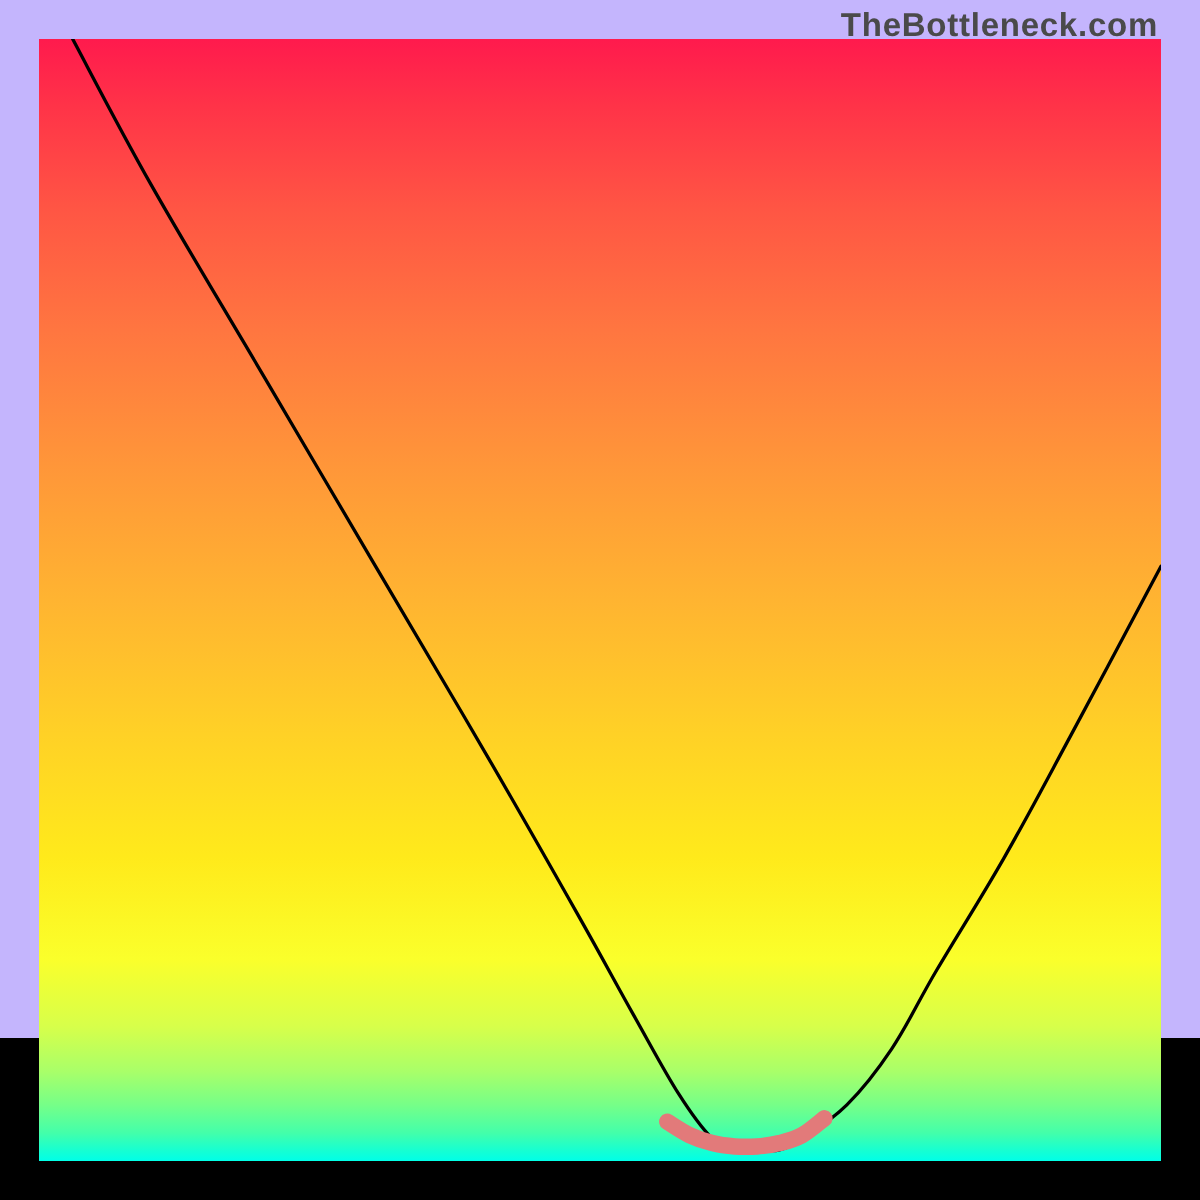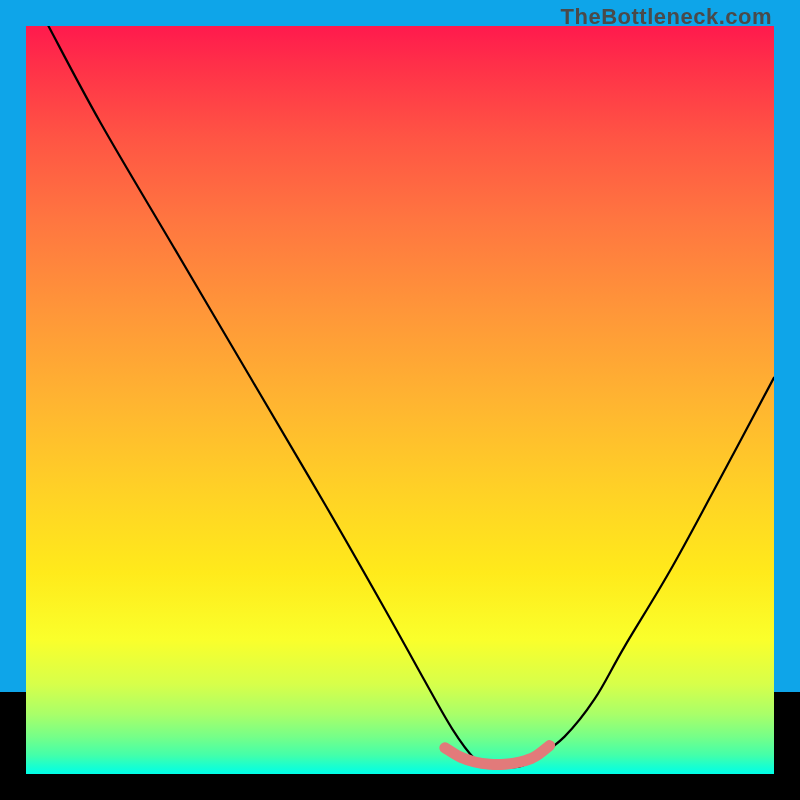--- a/index.html
+++ b/index.html
@@ -8,21 +8,21 @@
     width: 800px;
     height: 800px;
     background: #000;
     overflow: hidden;
     font-family: Arial, Helvetica, sans-serif;
   }
   .frame {
     position: relative;
     width: 800px;
     height: 692px;
-    background: #0ea5e9;
+    background: #c4b5fd;
   }
   .plot-area {
     position: absolute;
     left: 26px;
     top: 26px;
     width: 748px;
     height: 748px;
     background: linear-gradient(to bottom,
       #ff1a4d 0%,
       #ff3348 6%,

